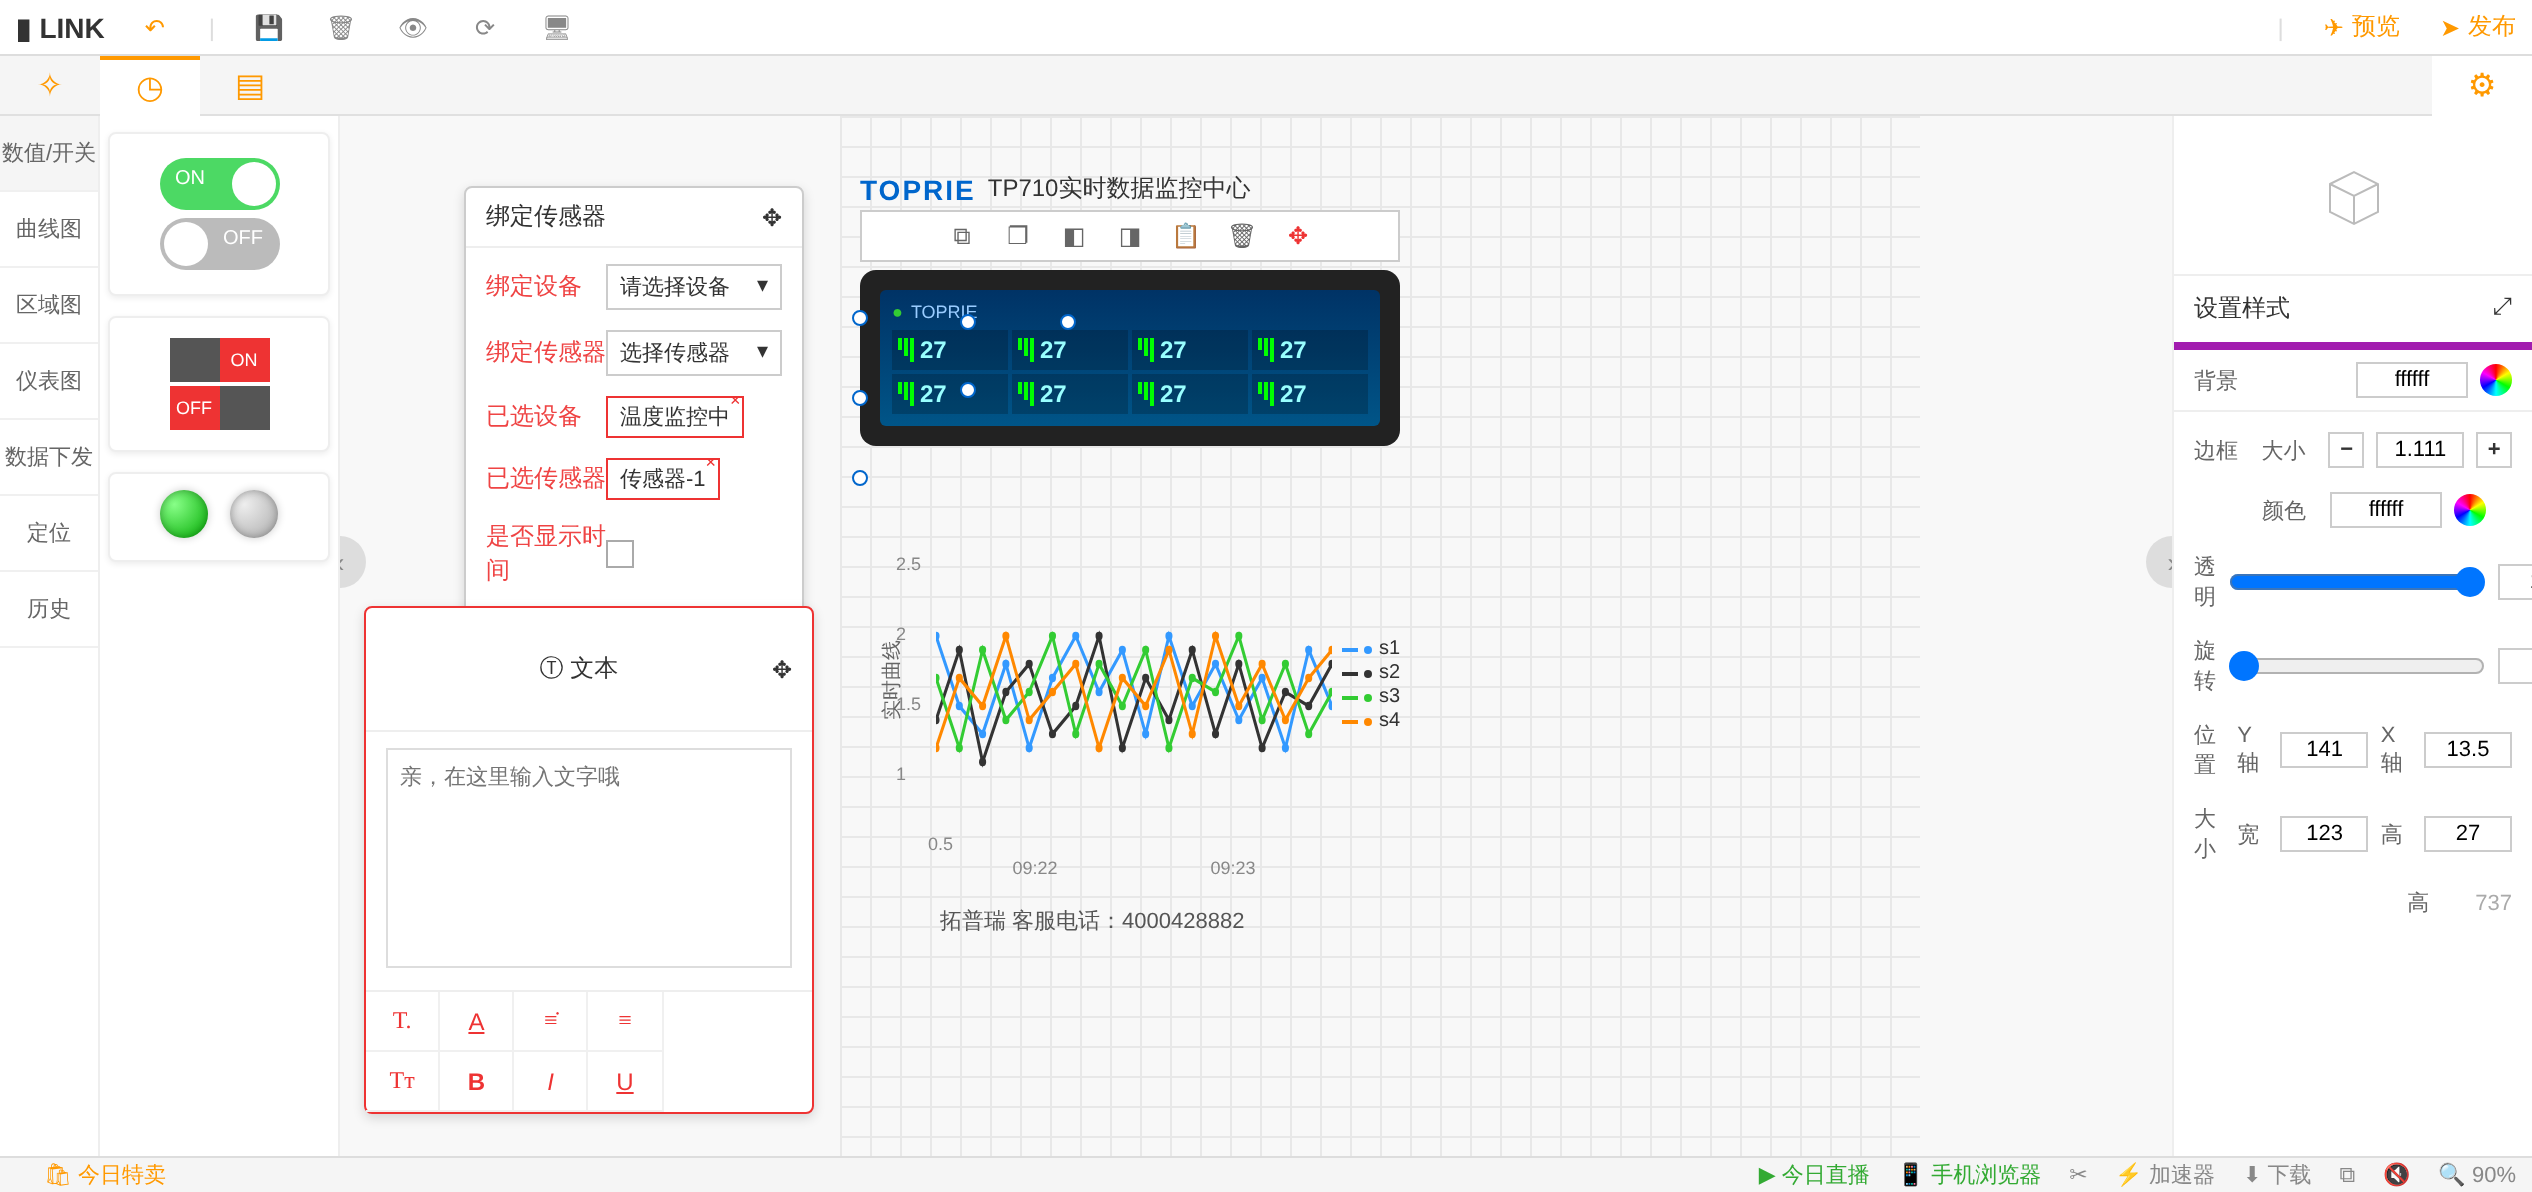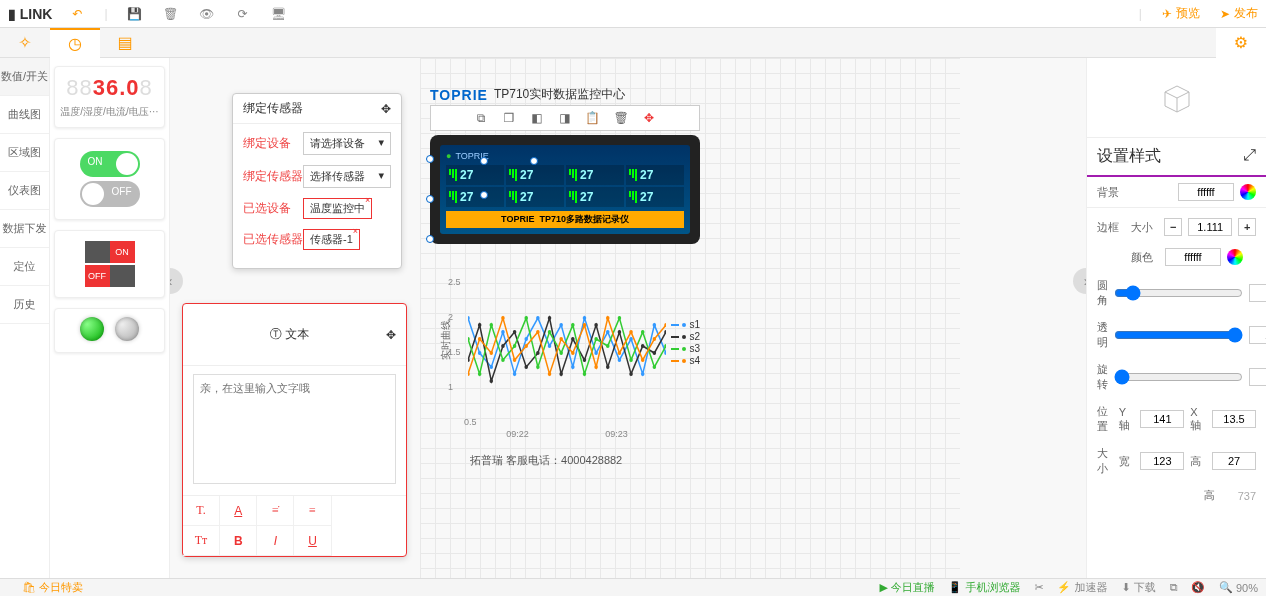--- a/index.html
+++ b/index.html
@@ -93,21 +93,21 @@
 .chart-area svg { width: 100%; height: 100%; }
 .legend { position: absolute; right: 0; top: 36px; font-size: 10px; }
 .legend div { display: flex; align-items: center; gap: 3px; margin-bottom: 1px; }
 .legend .sw { width: 8px; height: 2px; }
 .xticks { position: absolute; bottom: 4px; left: 28px; right: 34px; display: flex; justify-content: space-around; font-size: 9px; color: #888; }
 .chart-foot { position: absolute; left: 300px; top: 395px; font-size: 11px; color: #555; }
 
 
 .rpanel { width: 180px; background: #fff; border-left: 1px solid #eee; overflow-y: auto; }
 .cube-box { height: 80px; display: flex; align-items: center; justify-content: center; border-bottom: 1px solid #eee; }
-.rp-hdr { padding: 8px 10px; display: flex; justify-content: space-between; border-bottom: 2px solid #a21caf; font-size: 16px; }
+.rp-hdr { padding: 8px 10px; display: flex; justify-content: space-between; border-bottom: 4px solid #a21caf; font-size: 12px; }
 .prop-row { display: flex; align-items: center; padding: 6px 10px; font-size: 11px; gap: 6px; }
 .prop-row .plab { width: 28px; color: #666; }
 .prop-row .plab2 { width: 28px; color: #666; }
 .prop-row input[type=text] { width: 44px; border: 1px solid #ccc; padding: 2px 4px; text-align: center; font-size: 11px; }
 .prop-row input.wide { width: 56px; }
 .color-sw { width: 16px; height: 16px; border-radius: 50%; background: conic-gradient(red,yellow,lime,cyan,blue,magenta,red); cursor: pointer; }
 .range { flex: 1; }
 .prop-row .minus, .prop-row .plus { width: 18px; height: 18px; border: 1px solid #ccc; display: flex; align-items: center; justify-content: center; cursor: pointer; font-weight: bold; }
 .prop-row select { flex: 1; border: 1px solid #ccc; padding: 2px; font-size: 11px; }
 
@@ -156,24 +156,20 @@
     <div class="cat">曲线图</div>
     <div class="cat">区域图</div>
     <div class="cat">仪表图</div>
     <div class="cat">数据下发</div>
     <div class="cat">定位</div>
     <div class="cat">历史</div>
   </div>
 
   <div class="palette">
     <div class="widget-card">
-      <div class="digit"><span class="grey">88</span><span class="red">36.0</span><span class="grey">8</span></div>
-      <div class="wcap">温度/湿度/电流/电压···</div>
-    </div>
-    <div class="widget-card">
       <div class="toggle on">
           <span class="lbl">ON</span>
           <span class="knob"></span>
         </div>
       <div class="toggle off">
           <span class="lbl">OFF</span>
           <span class="knob"></span>
         </div>
     </div>
     <div class="widget-card">
@@ -216,20 +212,24 @@
               <span>▾</span>
             </div>
           </div>
         <div class="fld">
             <label>已选设备</label>
             <span class="tag"><span>温度监控中</span><span class="x">×</span></span>
           </div>
         <div class="fld">
             <label>已选传感器</label>
             <span class="tag"><span>传感器-1</span><span class="x">×</span></span>
+          </div>
+        <div class="fld">
+            <label>是否显示时间</label>
+            <span class="chk"></span>
           </div>
       </div>
     </div>
 
     <div class="panel text-panel" style="left:12px; top:245px; width:225px;">
       <div class="phdr">
           <span style="margin:16px auto">Ⓣ <span>文本</span></span>
           <span>✥</span>
         </div>
       <div class="pbody">
@@ -343,21 +343,20 @@
               </div>
               <div class="dev-cell">
                 <span class="bars">
                   <span class="bar" style="height:6px"></span>
                   <span class="bar" style="height:9px"></span>
                   <span class="bar" style="height:12px"></span>
                 </span>
                 <span class="val">27</span>
               </div>
             </div>
-          <div class="dev-foot"><span>TOPRIE</span>&nbsp;&nbsp;<span>TP710多路数据记录仪</span></div>
         </div>
       </div>
     </div>
 
     <div class="chart-box">
       <div class="chart-y">实时曲线</div>
       <div class="chart-area" id="chartarea">
           <span class="ytick" style="top: 96%; margin-left: 16px;">0.5</span>
           <span class="ytick" style="top: 71%;">1</span>
           <span class="ytick" style="top: 46%;">1.5</span>
@@ -487,25 +486,20 @@
       <span class="plus">+</span>
     </div>
     <div class="prop-row">
       <span class="plab"></span>
       <span class="plab2">颜色</span>
       <input type="text" class="wide" value="ffffff" style="">
       <span class="color-sw"></span>
     </div>
 
     <div class="prop-row">
-      <span class="plab">圆角</span>
-      <input type="range" class="range" min="0" max="50" value="5" style="">
-      <input type="text" value="5" style="">
-    </div>
-    <div class="prop-row">
       <span class="plab">透明</span>
       <input type="range" class="range" min="0" max="10" value="10" style="">
       <input type="text" value="10" style="">
     </div>
     <div class="prop-row">
       <span class="plab">旋转</span>
       <input type="range" class="range" min="0" max="360" value="0" style="">
       <input type="text" value="0" style="">
     </div>
 

